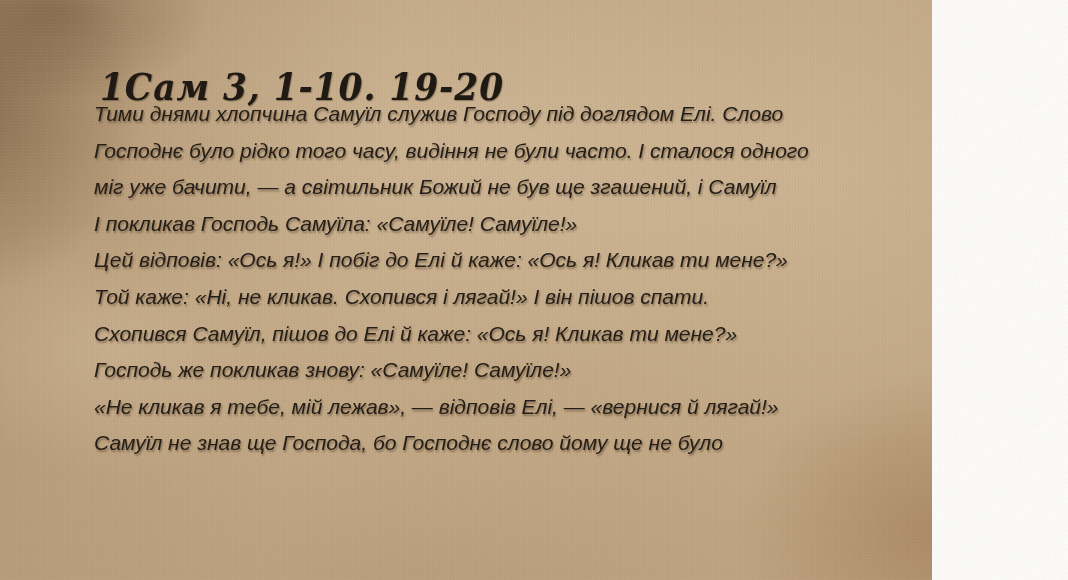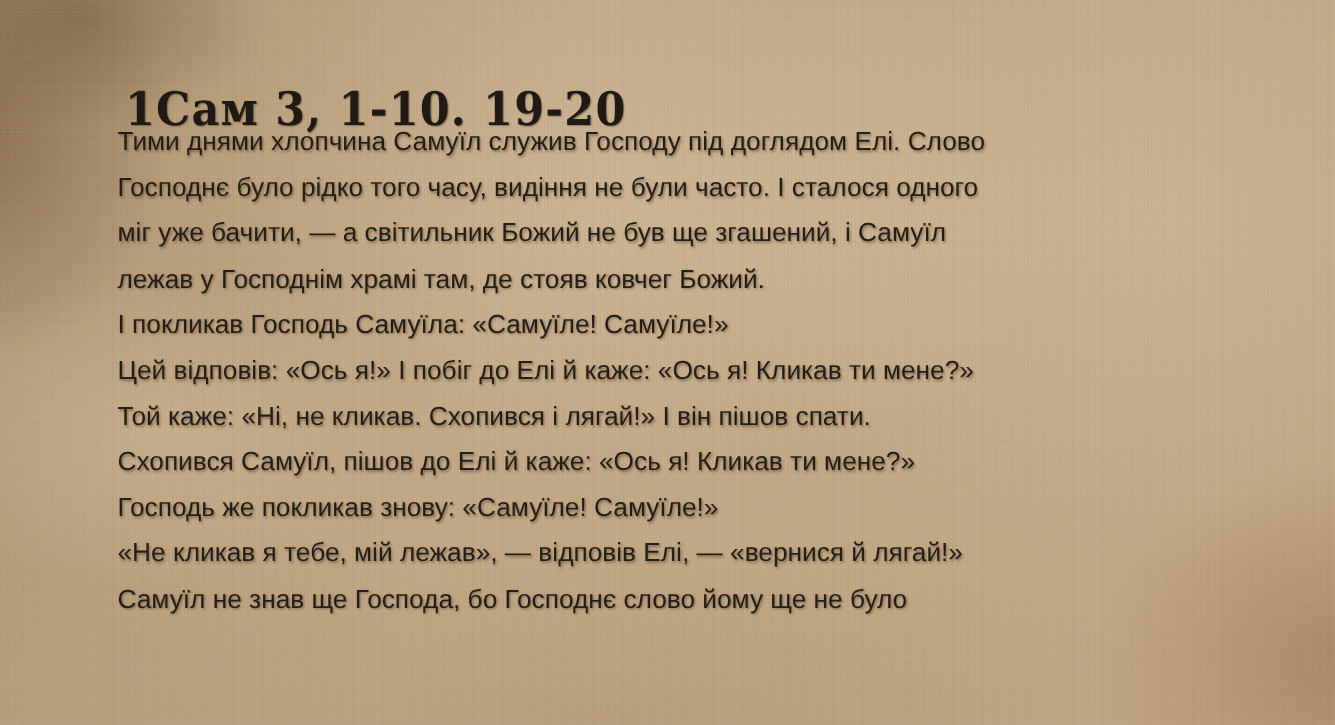--- a/index.html
+++ b/index.html
@@ -3,33 +3,34 @@
 <meta charset="utf-8">
 <title>1Сам 3, 1-10. 19-20</title>
 <style>
   html, body { margin: 0; padding: 0; }
   body {
     width: 1068px; height: 580px; overflow: hidden;
     font-family: "Liberation Sans", sans-serif;
   }
   .slide {
     position: relative;
-    width: 1068px; height: 580px;
+    width: 932px; height: 580px;
     background-color: #c2a783;
     background-image:
       repeating-linear-gradient(0deg, rgba(255,255,255,.025) 0 1px, rgba(0,0,0,0) 1px 3px),
       repeating-linear-gradient(90deg, rgba(0,0,0,.025) 0 1px, rgba(0,0,0,0) 1px 3px),
       radial-gradient(ellipse 260px 300px at -2% 18%, rgba(104,75,47,.55), rgba(104,75,47,0) 62%),
       radial-gradient(ellipse 220px 130px at 6% 2%, rgba(93,66,40,.45), rgba(93,66,40,0) 70%),
       radial-gradient(ellipse 300px 180px at 12% 60%, rgba(226,203,170,.35), rgba(226,203,170,0) 70%),
       radial-gradient(ellipse 480px 320px at 48% 28%, rgba(224,202,170,.40), rgba(224,202,170,0) 72%),
       radial-gradient(ellipse 520px 400px at 86% 30%, rgba(219,196,163,.45), rgba(219,196,163,0) 70%),
       radial-gradient(ellipse 300px 240px at 101% 92%, rgba(148,105,68,.50), rgba(148,105,68,0) 68%),
       radial-gradient(ellipse 700px 240px at 45% 104%, rgba(166,135,100,.35), rgba(166,135,100,0) 72%),
       linear-gradient(105deg, rgba(140,108,76,.28) 0%, rgba(203,178,146,.18) 38%, rgba(196,170,136,.12) 100%);
+    font-style: italic;
   }
   .grain {
     position: absolute; inset: 0;
     width: 1068px; height: 580px;
     pointer-events: none;
     opacity: .8;
   }
   .title {
     position: absolute;
     left: 100px; top: 40px;
@@ -65,21 +66,20 @@
     </filter>
     <rect width="100%" height="100%" filter="url(#parchment-noise)"></rect>
   </svg>
 
   <h1 class="title">1Сам 3, 1-10. 19-20</h1>
 
   <div class="scripture">
     <div class="text-line">Тими днями хлопчина Самуїл служив Господу під доглядом Елі. Слово</div>
     <div class="text-line">Господнє було рідко того часу, видіння не були часто. І сталося одного</div>
     <div class="text-line">міг уже бачити, — а світильник Божий не був ще згашений, і Самуїл</div>
-    <div class="text-line">лежав у Господнім храмі там, де стояв ковчег Божий.</div>
     <div class="text-line">І покликав Господь Самуїла: «Самуїле! Самуїле!»</div>
     <div class="text-line">Цей відповів: «Ось я!» І побіг до Елі й каже: «Ось я! Кликав ти мене?»</div>
     <div class="text-line">Той каже: «Ні, не кликав. Схопився і лягай!» І він пішов спати.</div>
     <div class="text-line">Схопився Самуїл, пішов до Елі й каже: «Ось я! Кликав ти мене?»</div>
     <div class="text-line">Господь же покликав знову: «Самуїле! Самуїле!»</div>
     <div class="text-line">«Не кликав я тебе, мій лежав», — відповів Елі, — «вернися й лягай!»</div>
     <div class="text-line">Самуїл не знав ще Господа, бо Господнє слово йому ще не було</div>
   </div>
 
 </div>

